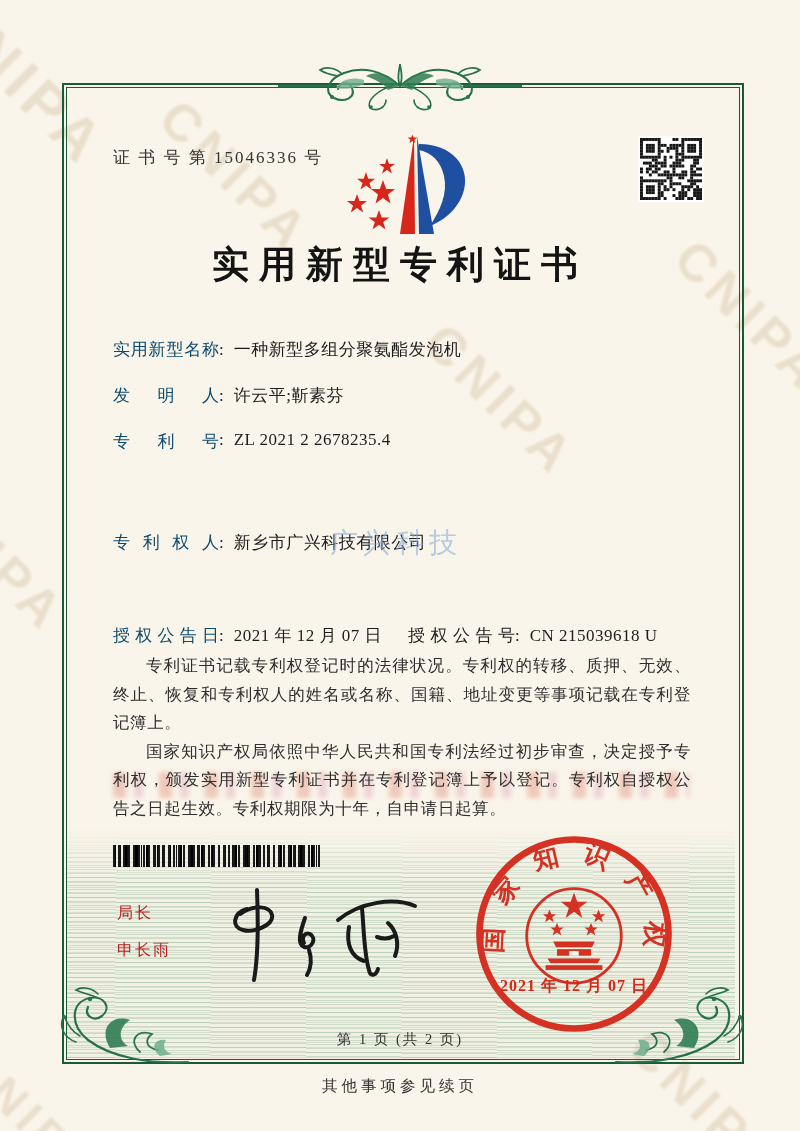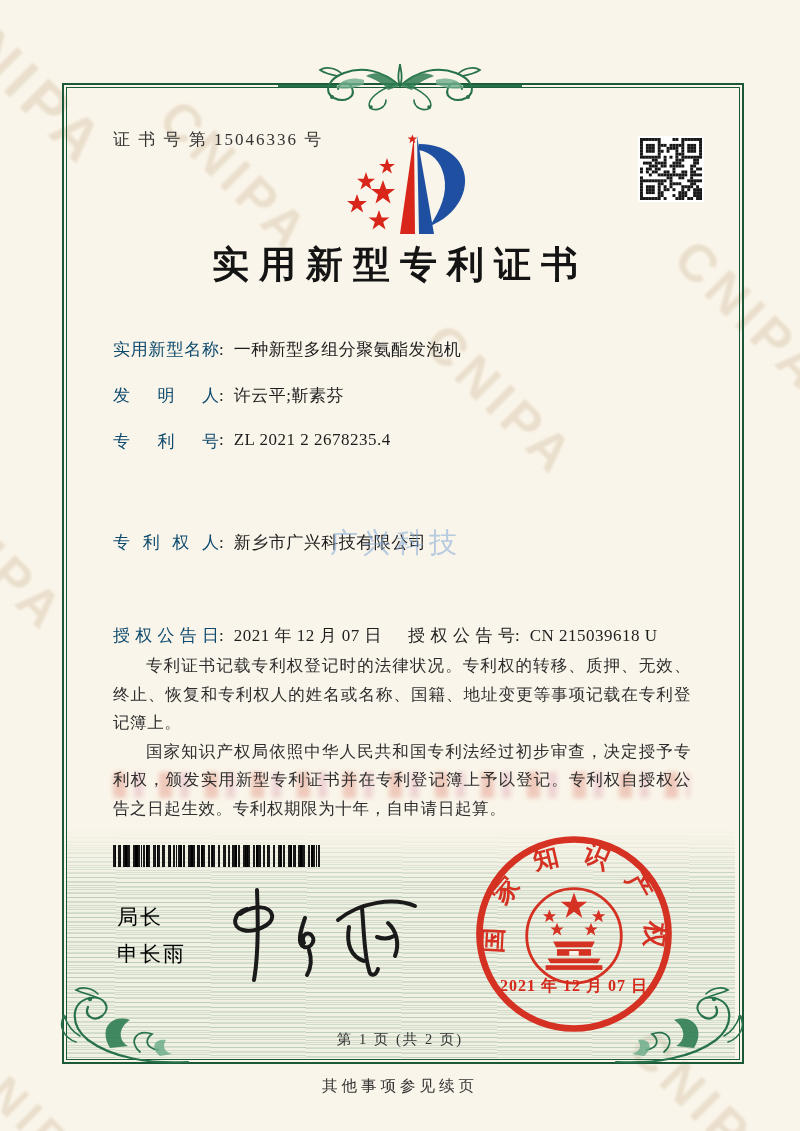--- a/index.html
+++ b/index.html
@@ -38,21 +38,21 @@
     -webkit-mask-image:linear-gradient(to bottom,transparent 0,#000 55px);
     mask-image:linear-gradient(to bottom,transparent 0,#000 55px);
   }
   
   .orn-top{position:absolute;left:278px;top:60px;z-index:3;}
   .orn-corner{position:absolute;top:986px;z-index:3;}
   .orn-corner.left{left:40px;}
   .orn-corner.right{left:612px;transform:scaleX(-1);}
   
   .cert-no{
-    position:absolute;left:113px;top:128px;font-size:17px;letter-spacing:2px;
+    position:absolute;left:113px;top:146px;font-size:17px;letter-spacing:2px;
     color:#333;z-index:4;text-align:right;
   }
   .logo{position:absolute;left:330px;top:122px;z-index:4;}
   .qr{
     position:absolute;left:638px;top:136px;width:66px;height:66px;z-index:4;
     background:#fff;padding:2px;box-sizing:border-box;
   }
   #qr-svg{display:block;width:100%;height:100%;}
   #qr-svg rect{fill:#161616;}
   .title{
@@ -87,21 +87,21 @@
   .barcode{
     position:absolute;left:113px;top:845px;width:208px;height:22px;z-index:4;
     background:
       repeating-linear-gradient(90deg,#1a1a1a 0 2px,transparent 2px 5px),
       repeating-linear-gradient(90deg,#111 0 1px,transparent 1px 7px),
       repeating-linear-gradient(90deg,#000 0 3px,transparent 3px 11px);
   }
   
   .signer{position:absolute;left:117px;z-index:4;
     font-family:"Liberation Sans","DejaVu Sans",sans-serif;
-    font-size:21px;letter-spacing:2px;color:#000000;}
+    font-size:16px;letter-spacing:2px;color:#b91c1c;}
   .signer.t1{top:903px;}
   .signer.t2{top:940px;}
   .sig-svg{position:absolute;left:212px;top:880px;z-index:4;}
   
   .seal{position:absolute;left:470px;top:830px;width:208px;height:208px;z-index:6;opacity:0.95;}
   .seal-date{
     position:absolute;left:470px;top:976px;width:208px;text-align:center;z-index:7;
     color:#d4281a;font-weight:700;font-size:16px;letter-spacing:1px;white-space:nowrap;
   }
   

